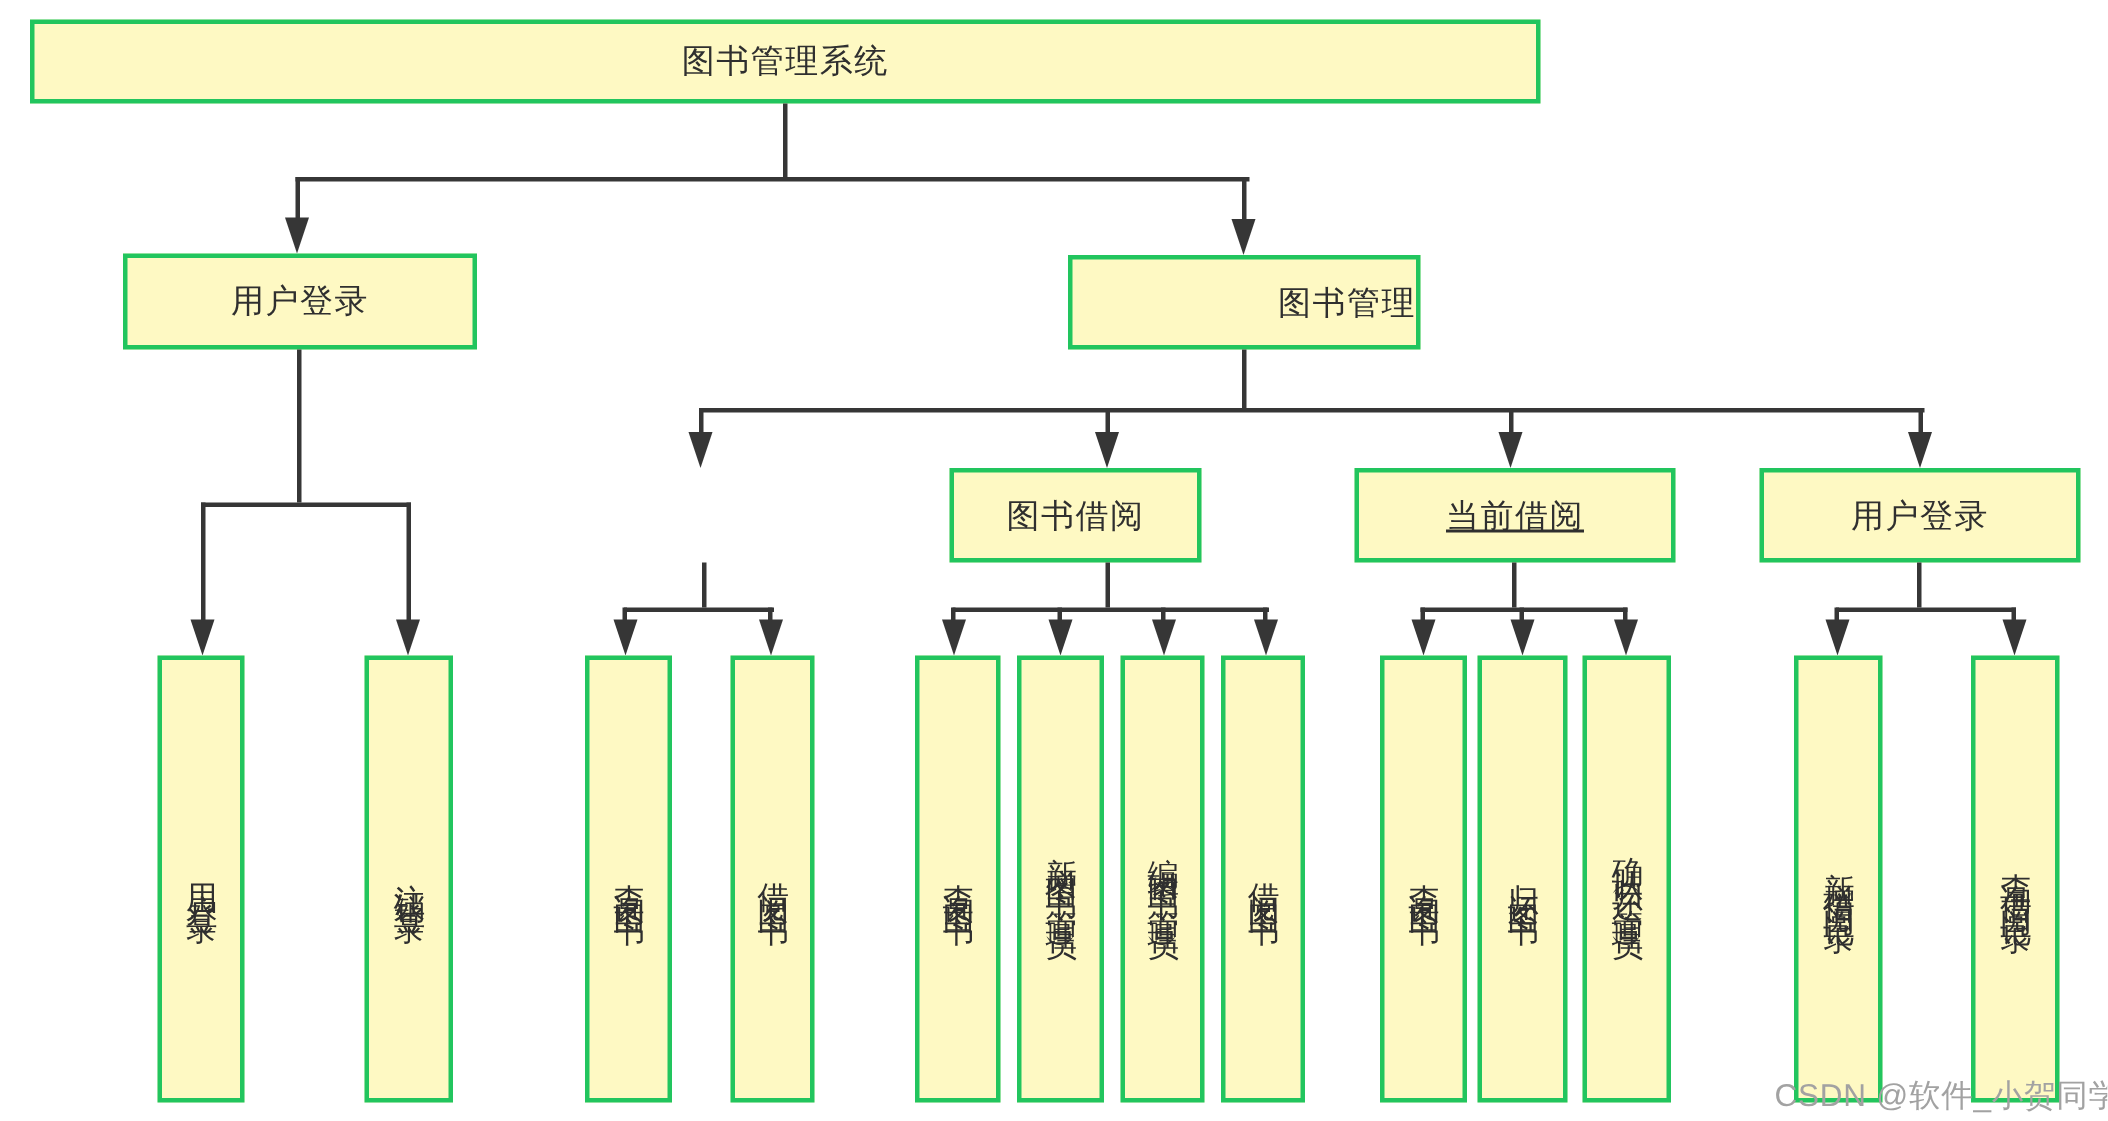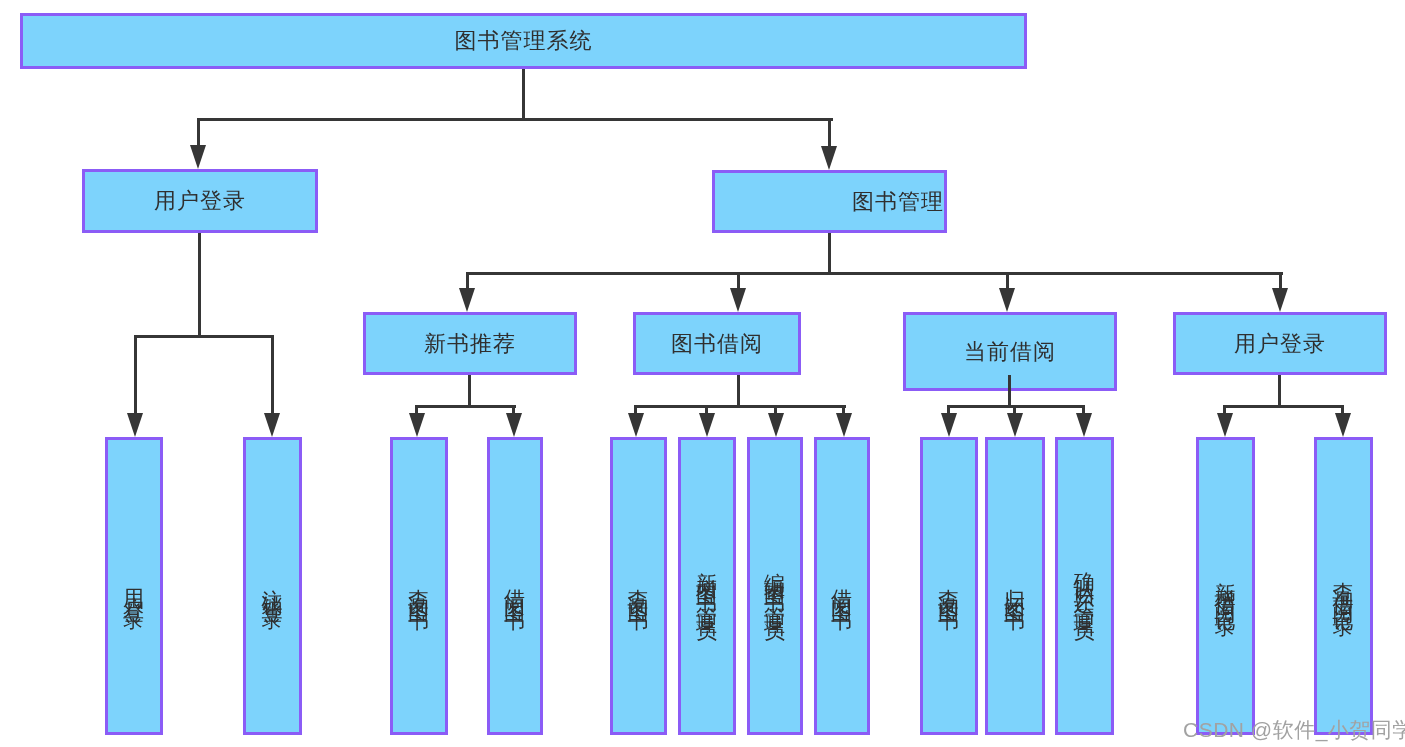--- a/index.html
+++ b/index.html
@@ -6,22 +6,22 @@
   .stage{
     position:relative;
     width:1405px;height:747px;
     background:#ffffff;
     font-family:"Liberation Sans", sans-serif;
     overflow:hidden;
   }
   .box{
     position:absolute;
     box-sizing:border-box;
-    border:3px solid #8b5cf6;
-    background:#7dd3fc;
+    border:3px solid #22c55e;
+    background:#fef9c3;
     display:flex;
     align-items:center;
     justify-content:center;
     color:#2f2f2f;
   }
   .hbox{font-size:22px;letter-spacing:1px;}
   .vtext{
     writing-mode:vertical-rl;
     text-orientation:mixed;
     font-size:21px;
@@ -81,27 +81,24 @@
   <div class="hl" style="left:467px;top:272px;width:816px;"></div>
   <div class="vl" style="left:466px;top:272px;height:24px;"></div>
   <div class="ah" style="left:459px;top:288px;"></div>
   <div class="vl" style="left:737px;top:272px;height:24px;"></div>
   <div class="ah" style="left:730px;top:288px;"></div>
   <div class="vl" style="left:1006px;top:272px;height:24px;"></div>
   <div class="ah" style="left:999px;top:288px;"></div>
   <div class="vl" style="left:1279px;top:272px;height:24px;"></div>
   <div class="ah" style="left:1272px;top:288px;"></div>
 
-  <div class="box hbox" style="left:363px;top:312px;width:214px;height:63px;">
-    <span>新书推荐</span>
-  </div>
   <div class="box hbox" style="left:633px;top:312px;width:168px;height:63px;">
     <span>图书借阅</span>
   </div>
-  <div class="box hbox" style="left:903px;top:312px;width:214px;height:79px;">
+  <div class="box hbox" style="left:903px;top:312px;width:214px;height:63px;text-decoration:underline;">
     <span>当前借阅</span>
   </div>
   <div class="box hbox" style="left:1173px;top:312px;width:214px;height:63px;">
     <span>用户登录</span>
   </div>
 
   <div class="vl" style="left:468px;top:375px;height:30px;"></div>
   <div class="hl" style="left:416px;top:405px;width:100px;"></div>
   <div class="vl" style="left:415px;top:405px;height:14px;"></div>
   <div class="ah" style="left:409px;top:413px;"></div>

